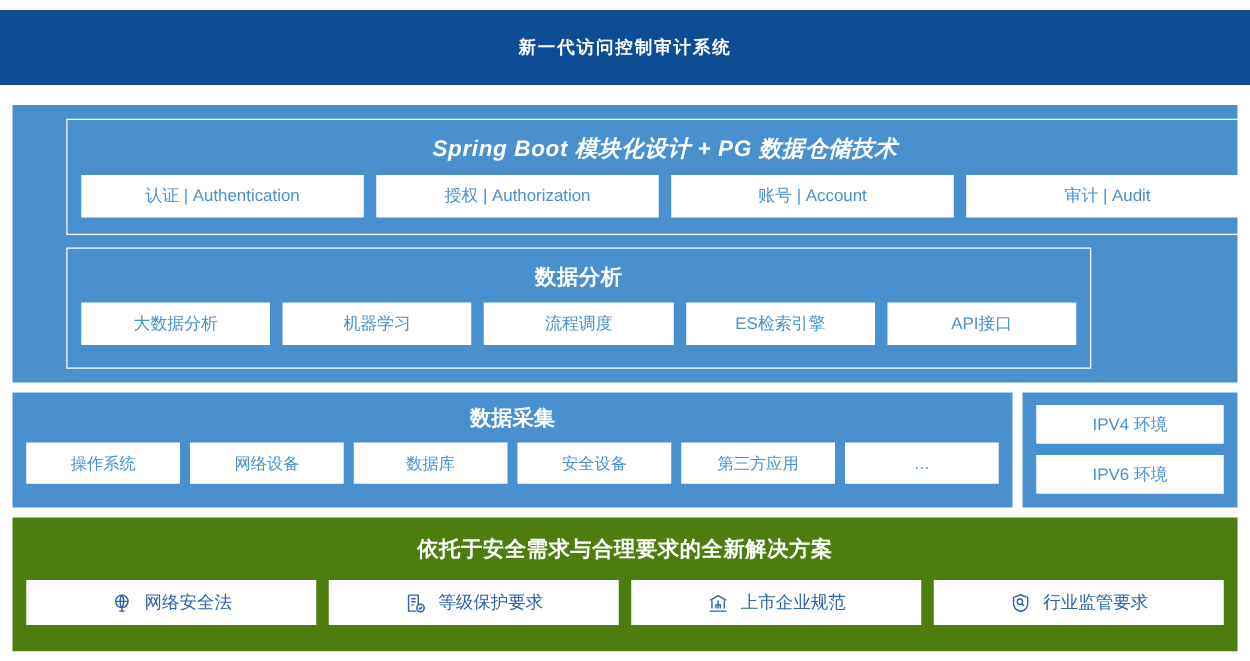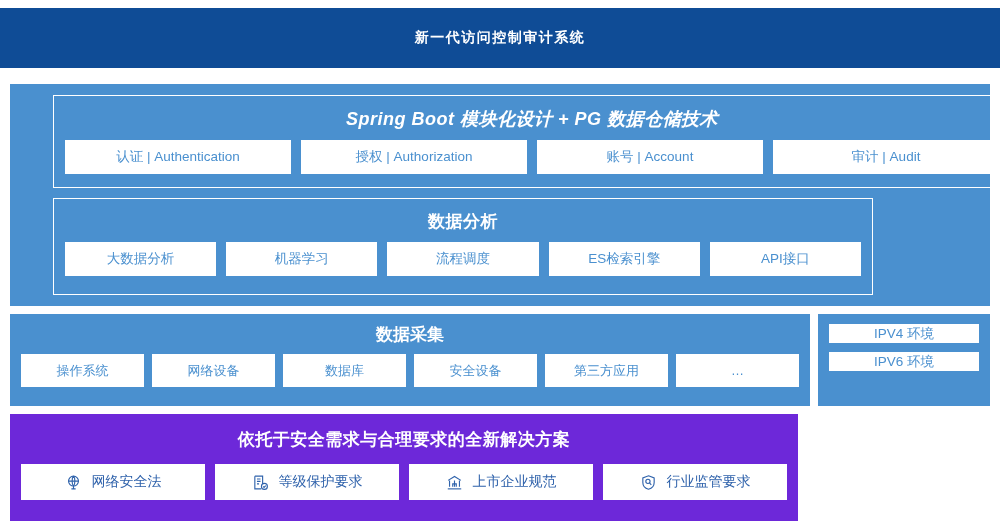--- a/index.html
+++ b/index.html
@@ -35,21 +35,21 @@
   }
 
   
   .section {
     position: absolute;
     background: #4a90cf;
   }
   .sec-app   { left: 10px; top: 84px;  width: 980px; height: 222px; }
   .sec-collect { left: 10px; top: 314px; width: 800px; height: 92px; }
   .sec-ipv   { left: 818px; top: 314px; width: 172px; height: 92px; }
-  .sec-bottom{ left: 10px; top: 414px; width: 788px; height: 107px; background: #6d28d9; }
+  .sec-bottom{ left: 10px; top: 414px; width: 980px; height: 107px; background: #4d7c0f; }
 
   
   .panel {
     position: absolute;
     border: 1px solid #ffffff;
     margin-left: 32px;
   }
   .panel-spring { left: 11px; top: 11px; width: 958px; height: 93px; }
   .panel-data   { left: 11px; top: 114px; width: 820px; height: 97px; }
 
@@ -103,21 +103,21 @@
   .ipv-inner {
     padding: 10px 11px;
     display: flex;
     flex-direction: column;
     gap: 9px;
   }
   .ipv-chip {
     background: #ffffff;
     color: #4a90cf;
     font-size: 13.5px;
-    height: 19px;
+    height: 31px;
     display: flex;
     align-items: center;
     justify-content: center;
   }
 
   
   .bottom-title {
     text-align: center;
     color: #ffffff;
     font-size: 17px;

